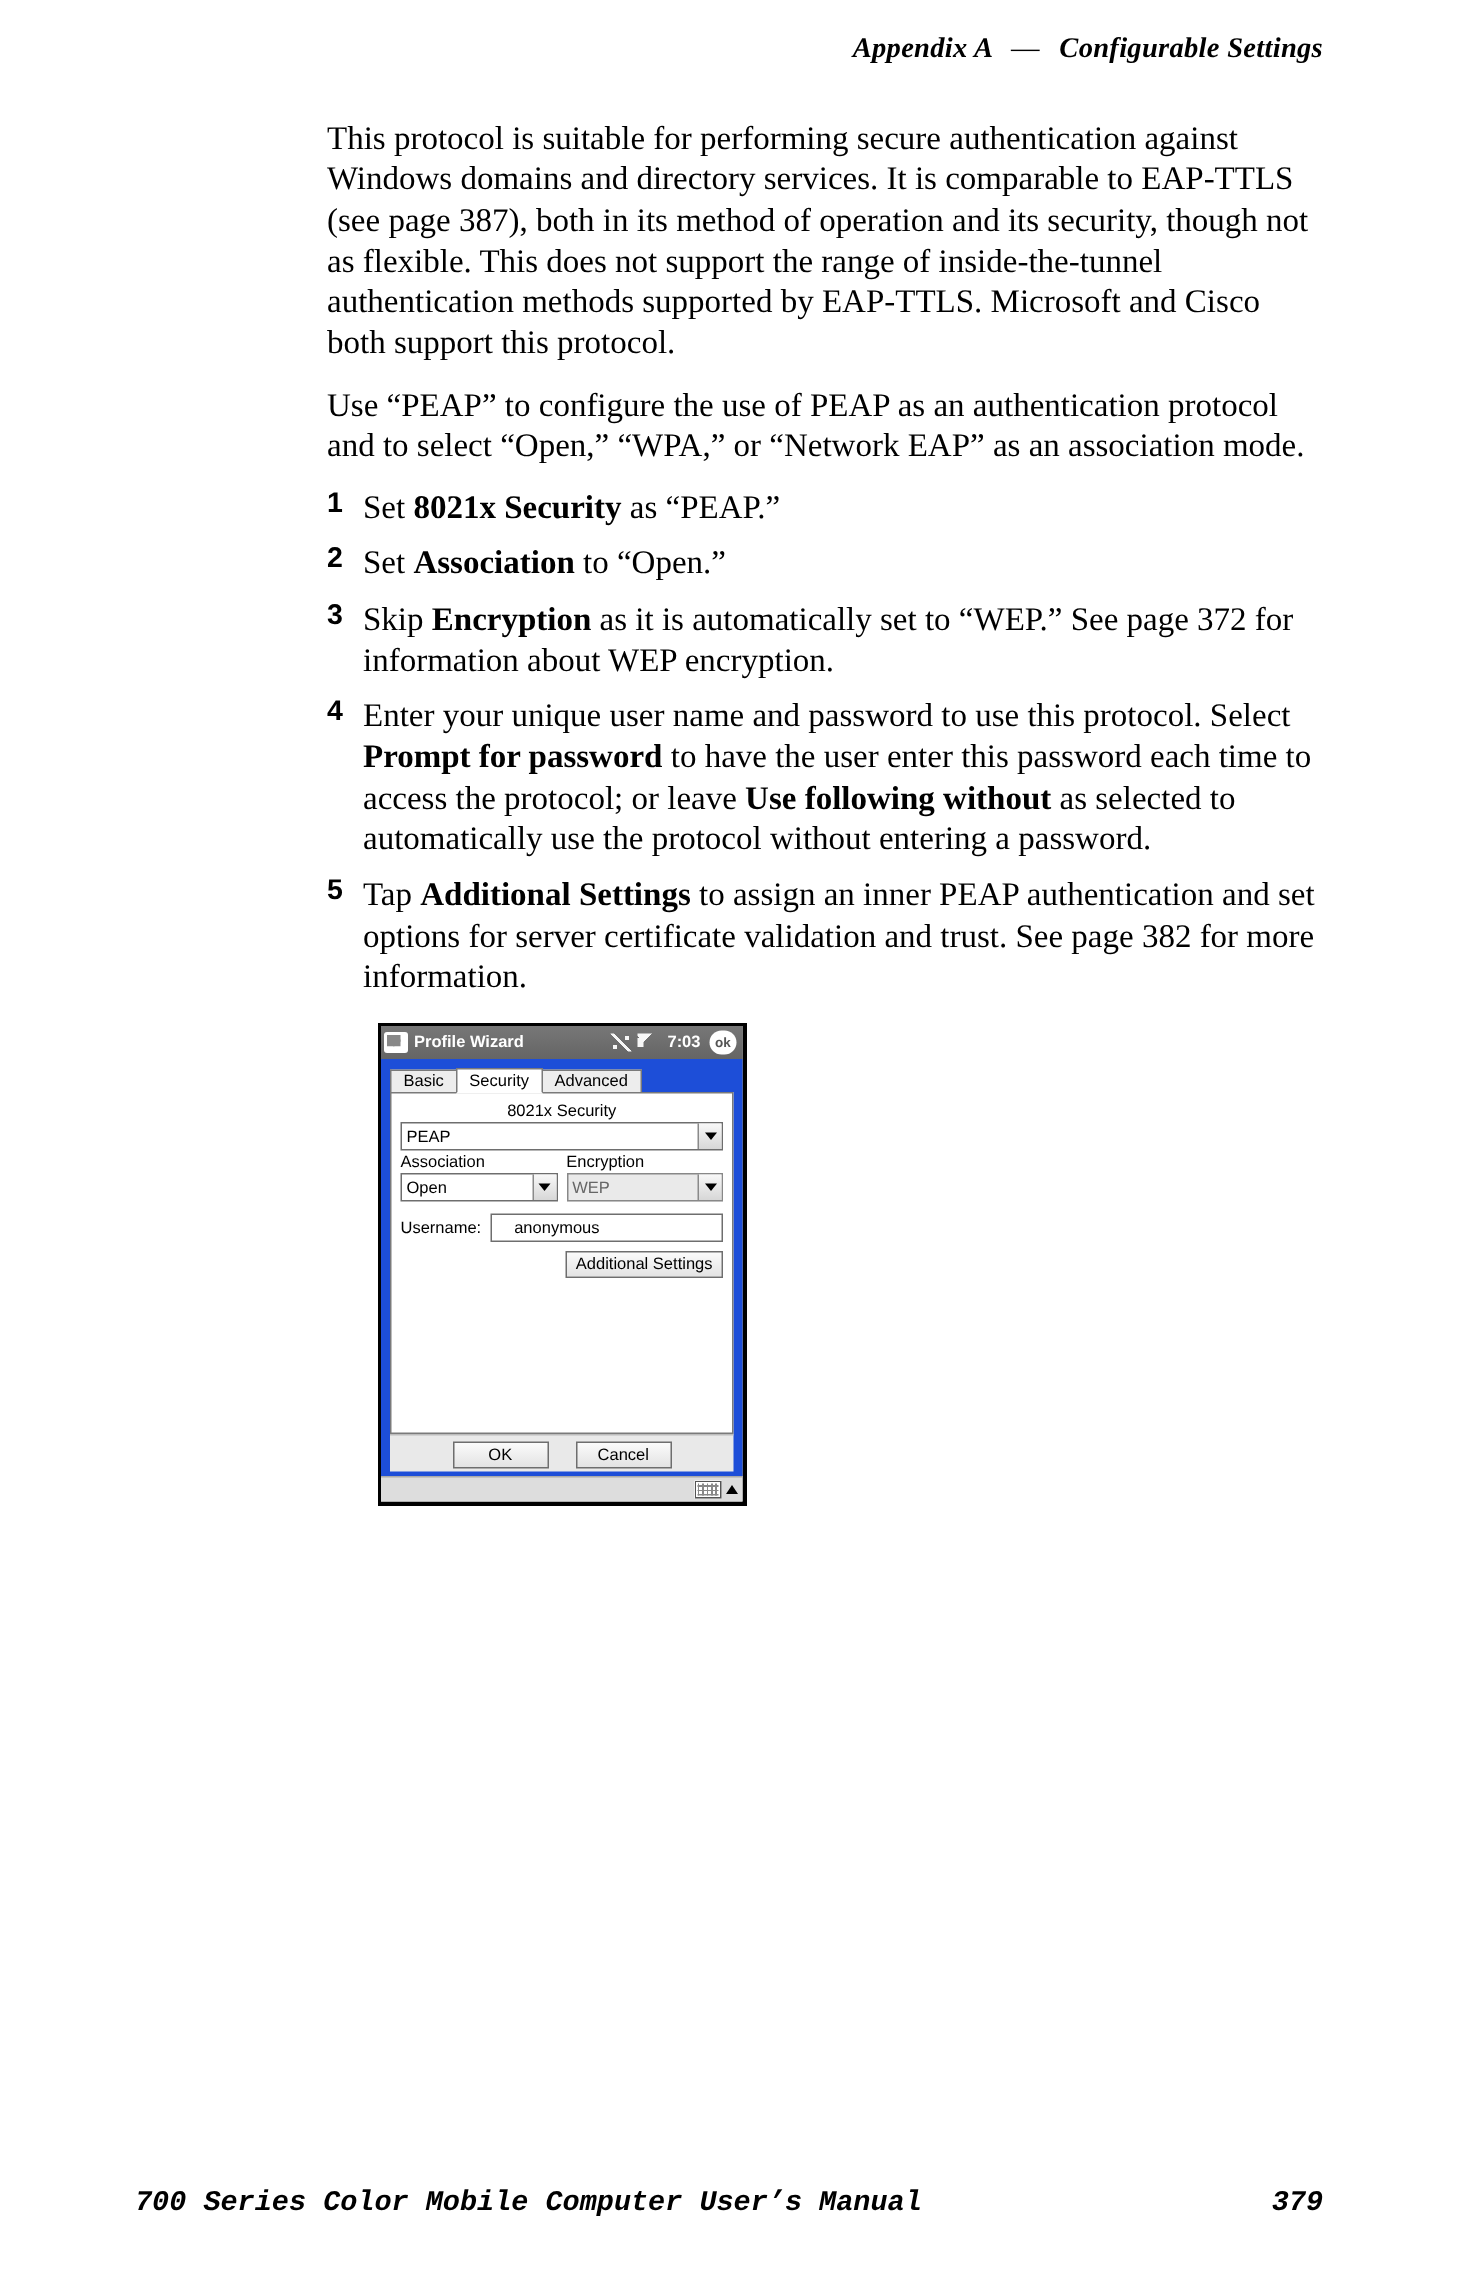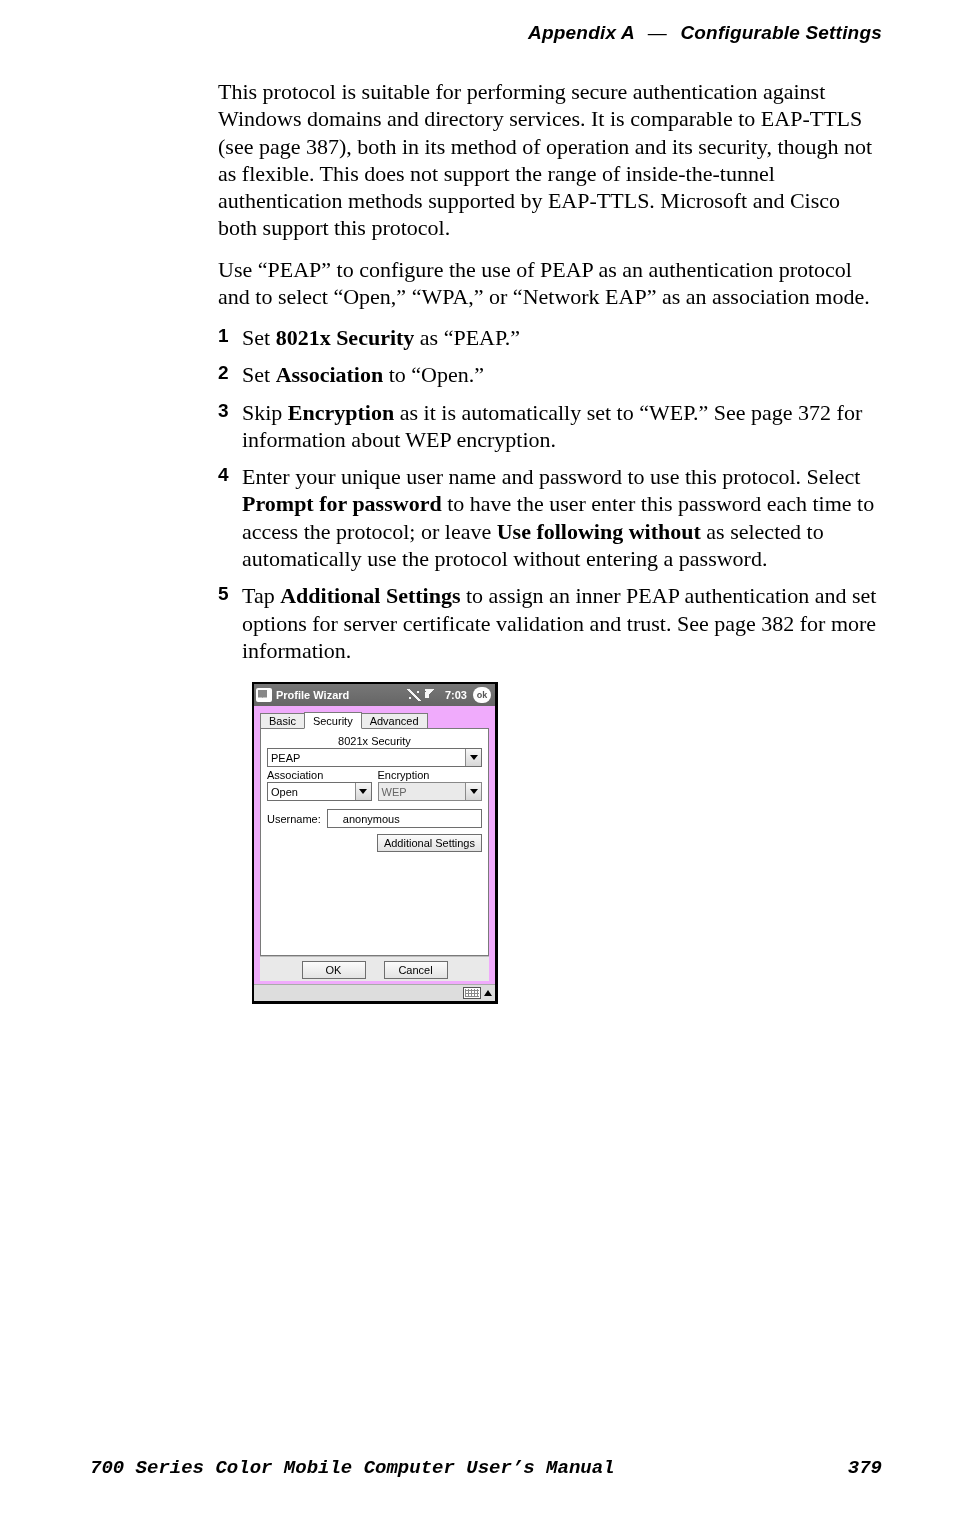--- a/index.html
+++ b/index.html
@@ -17,21 +17,21 @@
     width: 972px;
     height: 1521px;
     box-sizing: border-box;
   }
   .running-header {
     position: absolute;
     top: 22px;
     left: 0;
     right: 90px;
     text-align: right;
-    font-family: Liberation Sans, sans-serif;
+    font-family: Liberation Serif, serif;
     font-weight: 700;
     font-style: italic;
     font-size: 19px;
     letter-spacing: 0.2px;
   }
   .running-header .dash {
     font-style: normal;
     font-weight: 400;
     padding: 0 8px;
   }
@@ -145,21 +145,21 @@
   }
   .mock .clock { color:#fff; font-weight:700; font-size:11px; padding:0 2px;}
   .mock .ok-badge {
     width: 18px; height: 16px; border-radius: 9px;
     background: #fff; color: #555;
     font: 700 9px/16px Tahoma, Arial, sans-serif;
     text-align: center;
   }
   .mock .client {
     padding: 6px 6px 2px 6px;
-    background: #f0abfc;
+    background: #1d4ed8;
     min-height: 270px;
     position: relative;
   }
   .mock .tabs { display:flex; gap:0; margin-bottom:0; }
   .mock .tab {
     padding: 1px 8px;
     border: 1px solid #7a7a7a;
     border-bottom: none;
     background: #ededed;
     font-size: 11px;

